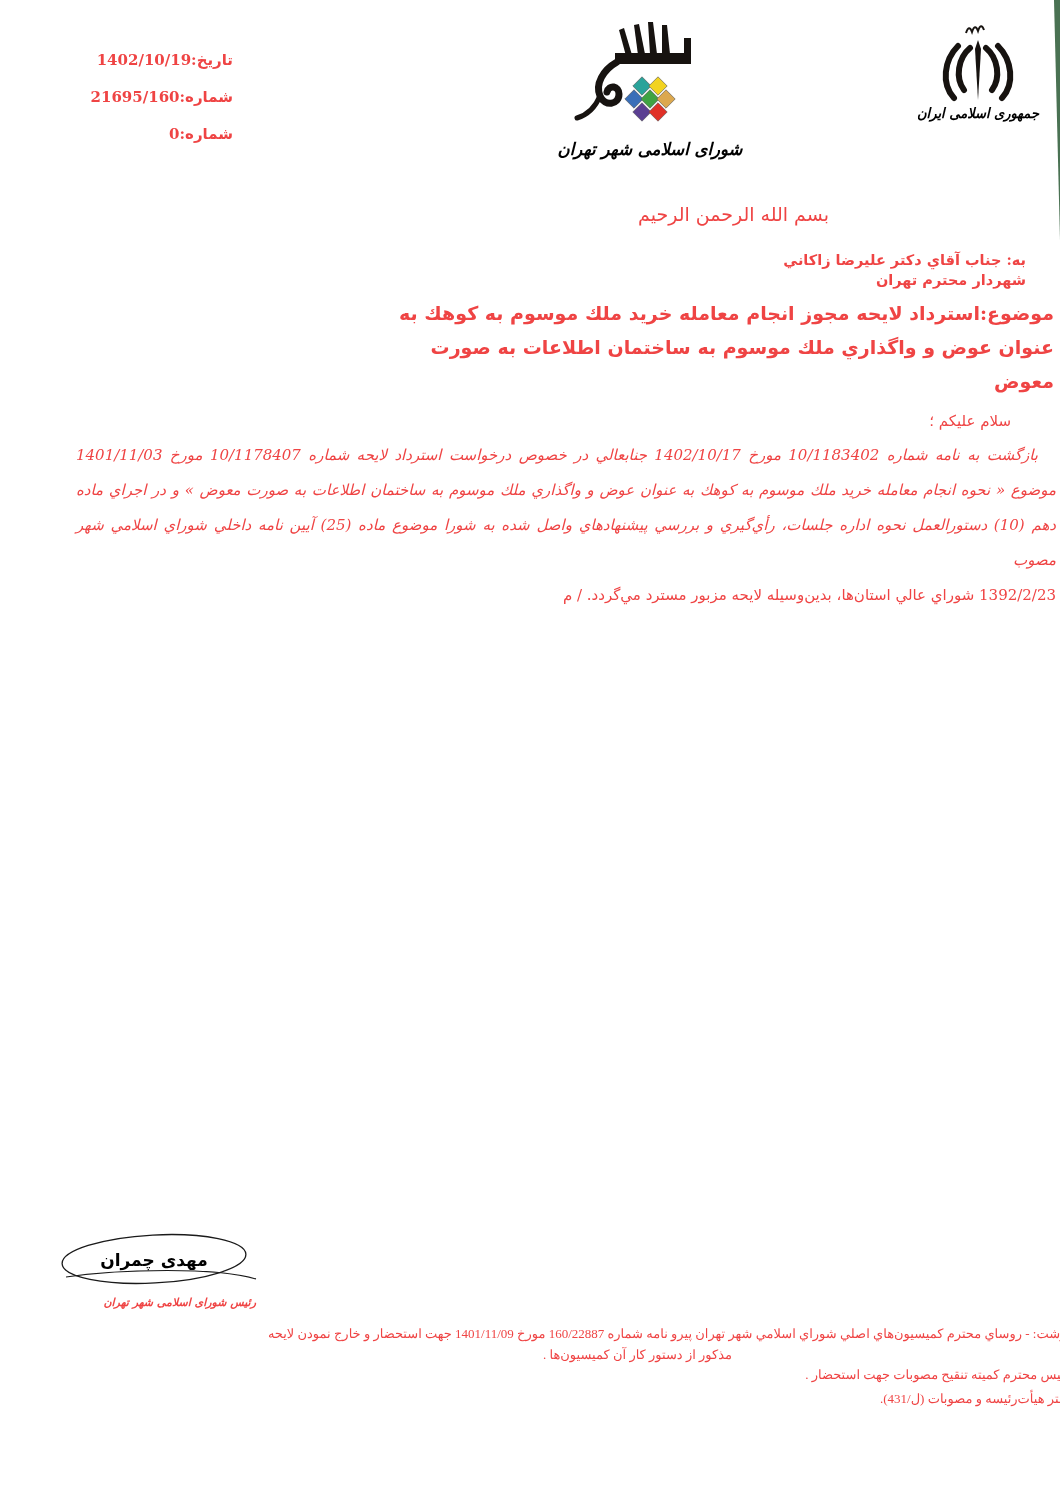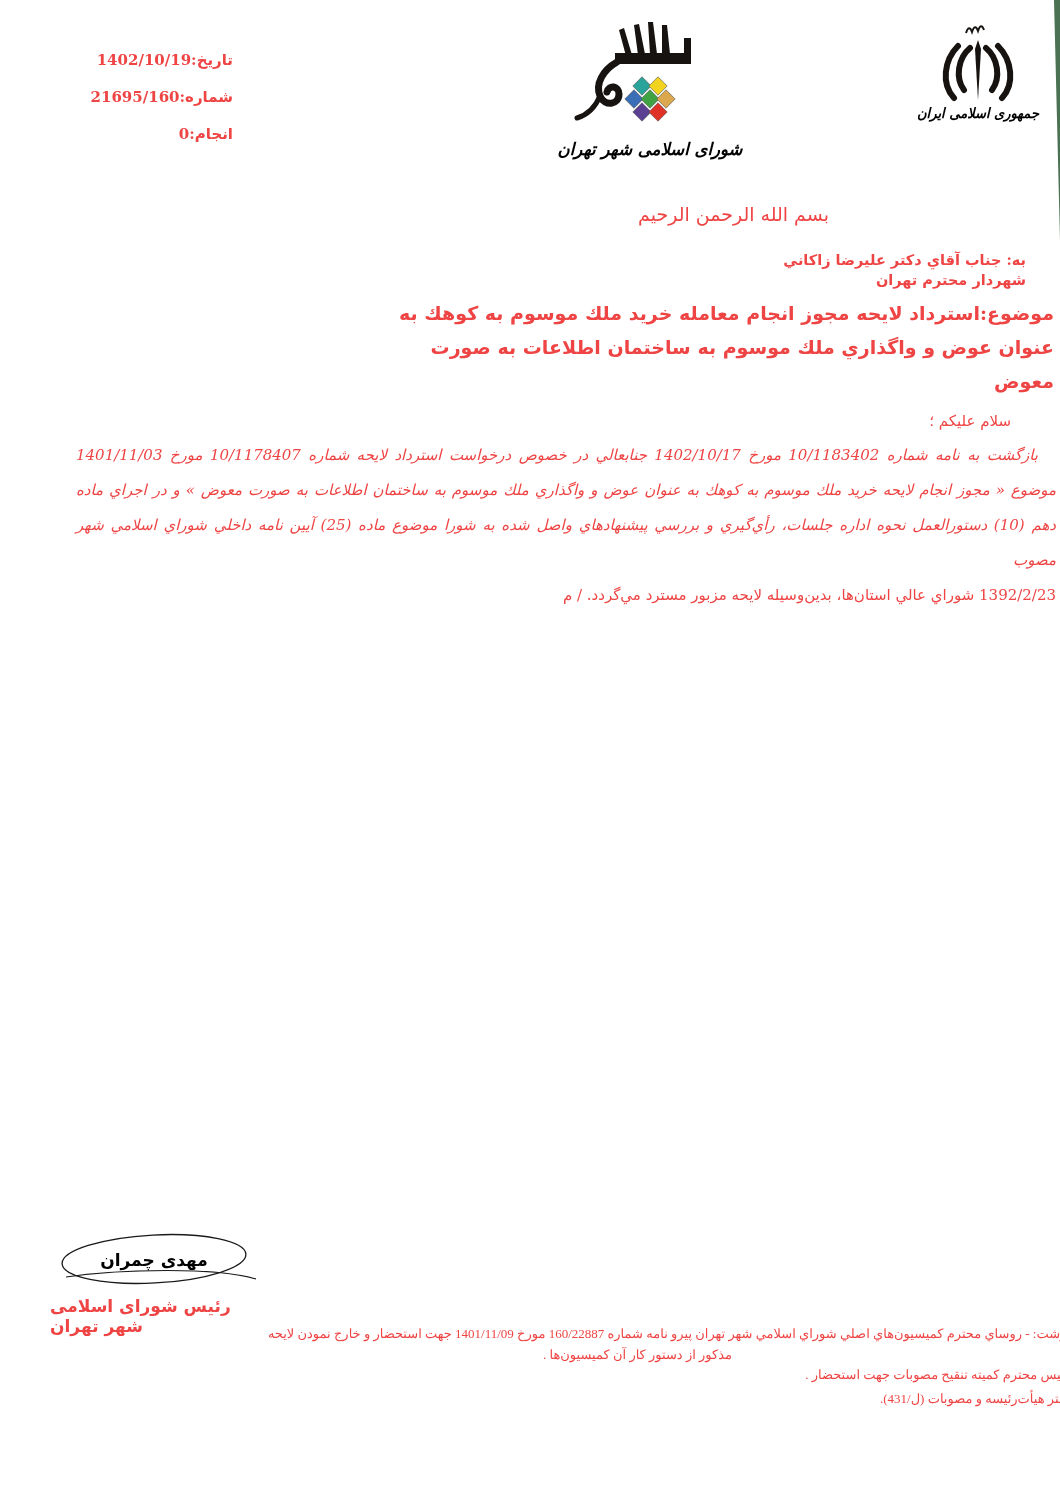--- a/index.html
+++ b/index.html
@@ -27,42 +27,42 @@
     font-weight:bold;font-size:19px;line-height:34px;white-space:nowrap;}
   
   .salutation{right:97px;top:412px;direction:rtl;font-size:15px;white-space:nowrap;}
   
   .body-text{left:28px;right:52px;top:438px;direction:rtl;font-size:15px;line-height:35px;}
   .jline{text-align:justify;text-align-last:justify;font-style:italic;}
   .jline.indent{padding-right:18px;}
   .rline{text-align:right;}
   
   .sig-svg{left:6px;top:1228px;}
-  .sig-title{left:2px;top:1296px;width:206px;text-align:left;direction:rtl;
-    font-weight:bold;font-size:17px;}
+  .sig-title{left:2px;top:1296px;width:206px;text-align:right;direction:rtl;
+    font-weight:bold;font-size:11px;font-style:italic;}
   
   .fline{direction:rtl;font-size:13px;white-space:nowrap;font-family:Liberation Serif, serif;}
   .f1{right:25px;top:1326px;}
   .f2{left:495px;top:1347px;}
   .f3{right:30px;top:1367px;}
   .f4{right:30px;top:1391px;}
   .logo-caption{font-family:"DejaVu Sans",sans-serif;font-weight:bold;font-style:italic;}
   .sig-name{font-family:"DejaVu Sans",sans-serif;font-weight:bold;}
 </style>
 </head>
 <body>
 
 <div class="screen">
 
   <div class="abs edge-strip" style="background: rgb(74, 114, 83);"></div>
 
   <div class="abs meta">
     <div>تاریخ:1402/10/19</div>
     <div>شماره:21695/160</div>
-    <div>انجام:0</div>
+    <div>شماره:0</div>
   </div>
 
   <div class="abs" style="left:505px;top:12px;width:195px;height:158px;">
     <svg width="195" height="158" viewBox="0 0 195 158">
 
       <g fill="#171310">
         <path d="M73 44 L66 18 L71 16 L79 43 Z"></path>
         <path d="M85 43 L81 13 L86 12 L92 42 Z"></path>
         <path d="M97 42 L95 10 L100 10 L104 42 Z"></path>
         <path d="M109 42 L109 13 L114 13 L117 42 Z"></path>
@@ -109,21 +109,21 @@
   <div class="abs subject">
     <div>موضوع:استرداد لايحه مجوز انجام معامله خريد ملك موسوم به كوهك به</div>
     <div>عنوان عوض و واگذاري ملك موسوم به ساختمان اطلاعات به صورت</div>
     <div>معوض</div>
   </div>
 
   <div class="abs salutation">سلام عليكم ؛</div>
 
   <div class="abs body-text">
     <div class="jline indent">بازگشت به نامه شماره 10/1183402  مورخ 1402/10/17 جنابعالي در خصوص درخواست استرداد لايحه شماره 10/1178407  مورخ 1401/11/03</div>
-    <div class="jline">موضوع « مجوز انجام لايحه خريد ملك موسوم به كوهك به عنوان عوض و واگذاري ملك موسوم به ساختمان اطلاعات به صورت معوض » و در اجراي ماده</div>
+    <div class="jline">موضوع « نحوه انجام معامله خريد ملك موسوم به كوهك به عنوان عوض و واگذاري ملك موسوم به ساختمان اطلاعات به صورت معوض » و در اجراي ماده</div>
     <div class="jline">دهم (10) دستورالعمل نحوه اداره جلسات، رأي‌گيري و بررسي پيشنهادهاي واصل شده به شورا موضوع ماده (25) آيين نامه داخلي شوراي اسلامي شهر مصوب</div>
     <div class="rline">1392/2/23 شوراي عالي استان‌ها، بدين‌وسيله لايحه مزبور مسترد مي‌گردد. / م</div>
   </div>
 
   <div class="abs sig-svg">
     <svg width="208" height="66" viewBox="0 0 208 66">
       <ellipse cx="100" cy="31" rx="92" ry="24" transform="rotate(-3 100 31)" fill="none" stroke="#1a1a1a" stroke-width="1.3"></ellipse>
       <path d="M12 49 C70 41 160 39 202 51" fill="none" stroke="#1a1a1a" stroke-width="1.2"></path>
       <text class="sig-name" x="100" y="38" text-anchor="middle" font-size="17" direction="rtl">مهدی چمران</text>
     </svg>

